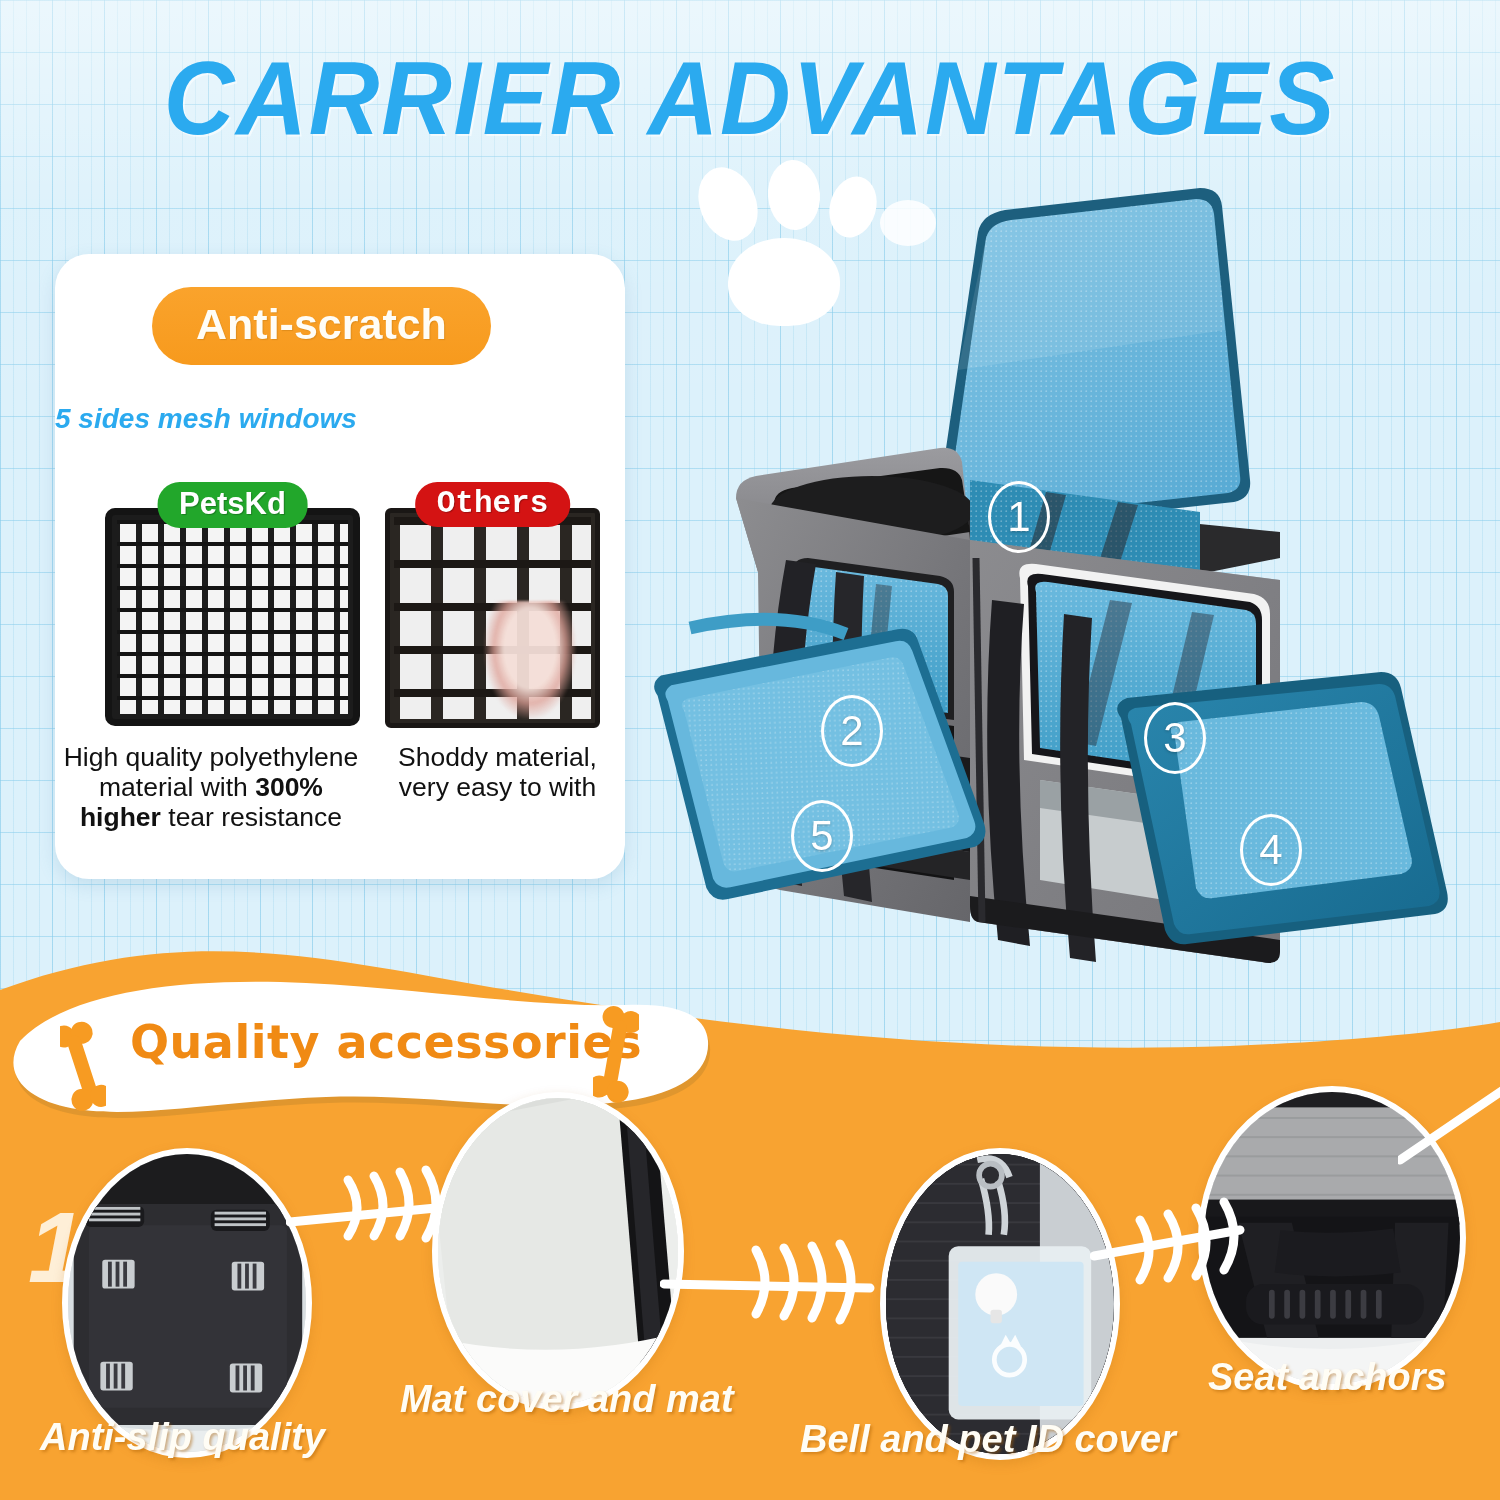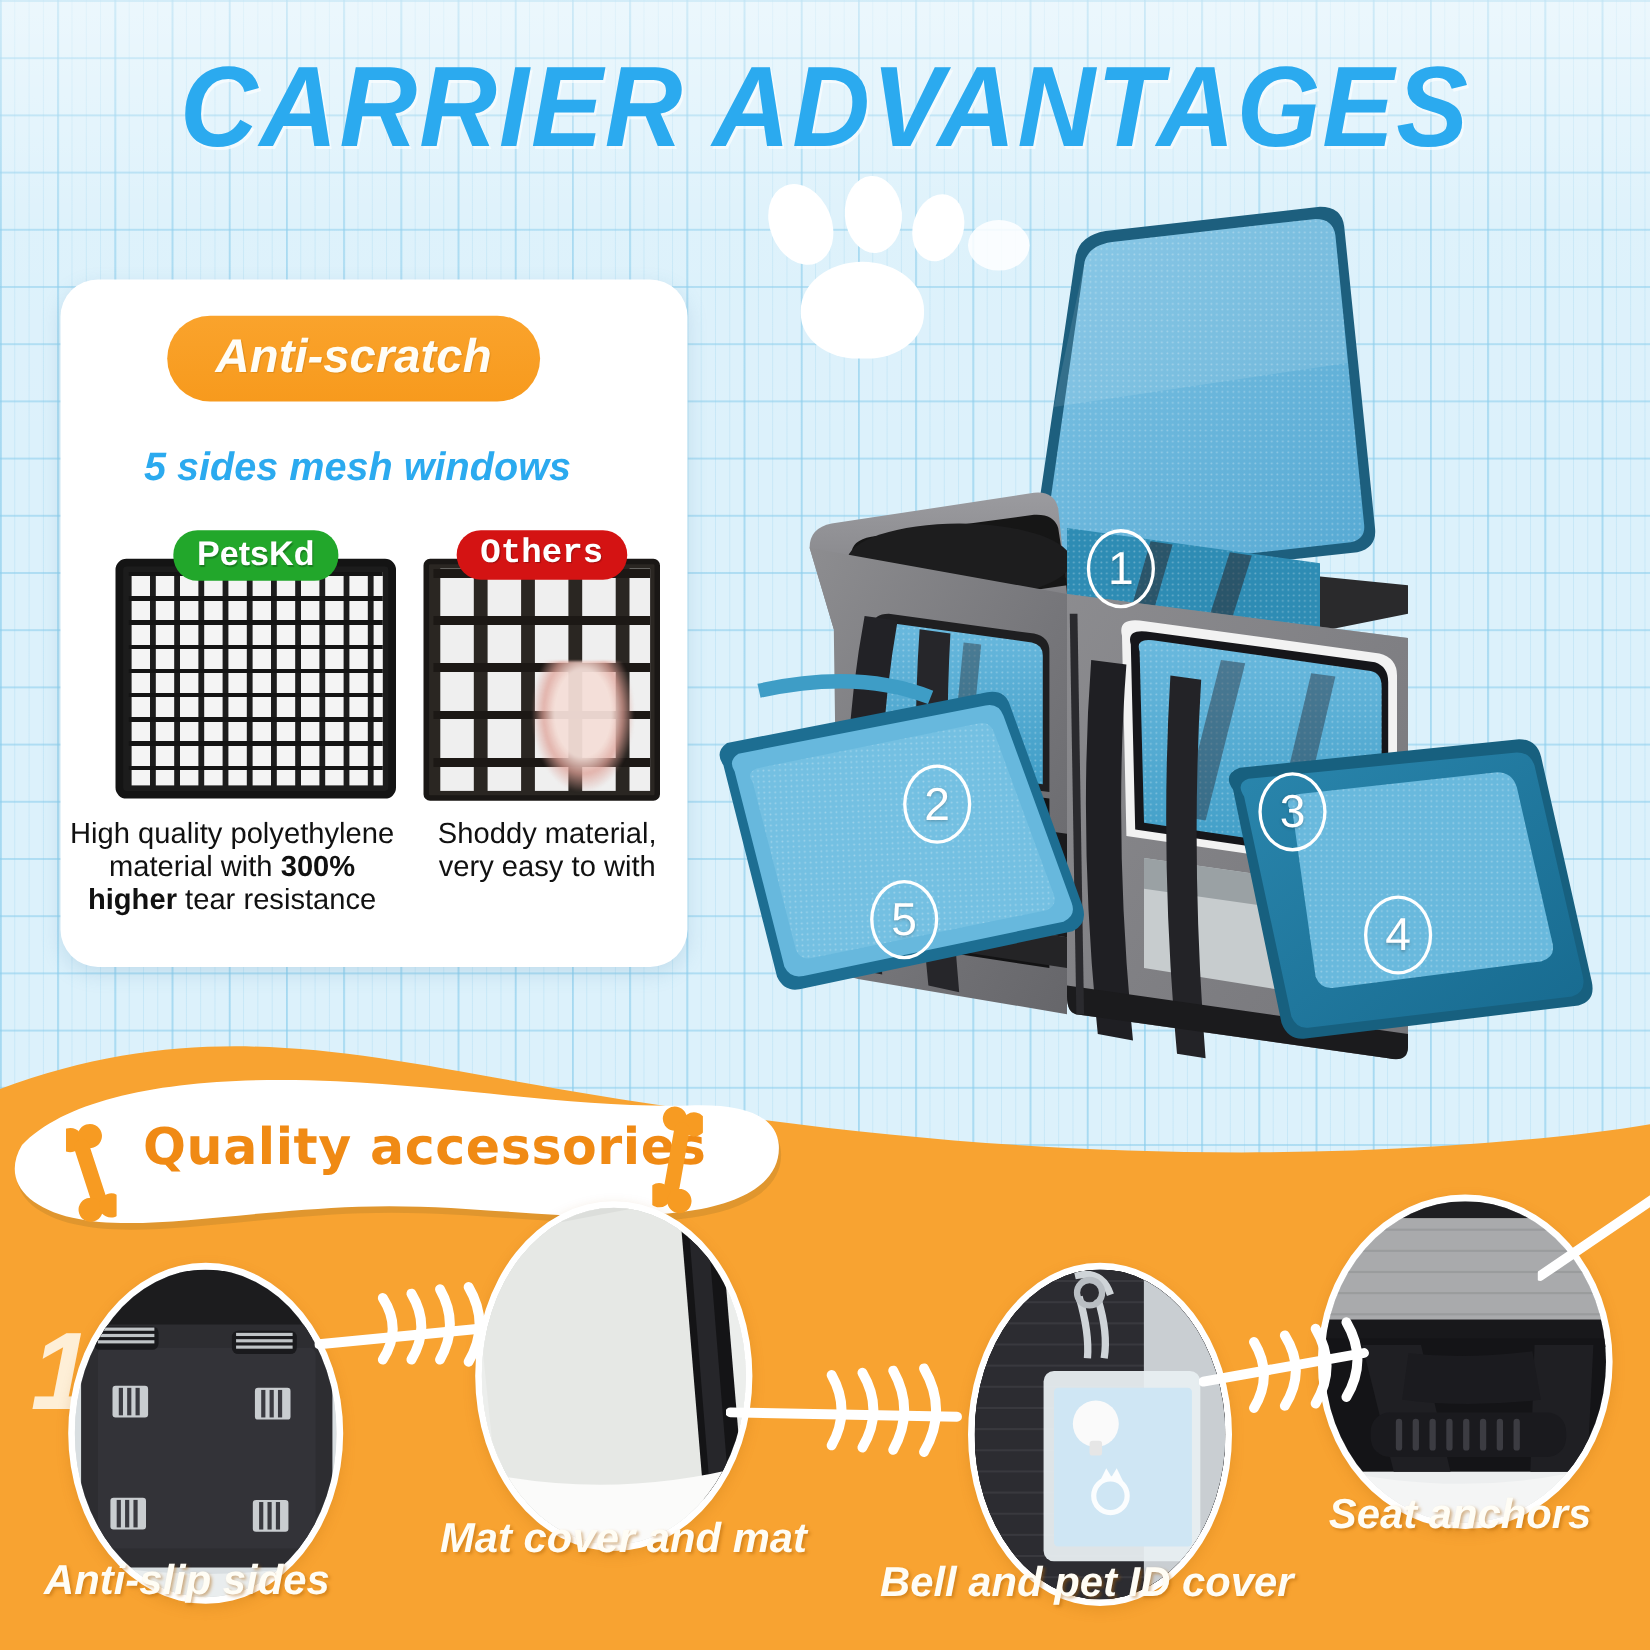--- a/index.html
+++ b/index.html
@@ -43,27 +43,27 @@
   #info-card{
     position:absolute; left:55px; top:254px; width:570px; height:625px;
     background:#fff; border-radius:34px;
     box-shadow:0 6px 18px rgba(80,140,180,.18);
   }
   #anti-scratch-badge{
     position:absolute; left:152px; top:287px;
     padding:13px 44px 16px 44px;
     background:linear-gradient(#faa32c,#f79a1d);
     border-radius:40px;
-    font-size:43px; font-weight:bold; font-style:italic; color:#fffdf6;
+    font-size:43px; font-weight:bold; color:#fffdf6;
     text-shadow:1px 1px 1px rgba(150,90,0,.25);
     white-space:nowrap;
   }
   #mesh-subtitle{
-    position:absolute; left:55px; top:403px; width:540px; text-align:center;
-    font-size:36px; font-weight:bold; font-style:italic; color:#2BAAEF;
+    position:absolute; left:55px; top:403px; width:540px; text-align:left;
+    font-size:28px; font-weight:bold; font-style:italic; color:#2BAAEF;
     white-space:nowrap;
   }
 
   .cmp{ position:absolute; }
   .cmp-badge{
     position:absolute; z-index:3; left:50%; transform:translateX(-50%);
     top:-4px; padding:4px 22px 6px 22px; border-radius:22px;
     font-size:31px; font-weight:bold; color:#fff; white-space:nowrap;
     text-shadow:1px 1px 1px rgba(0,0,0,.25);
   }
@@ -381,21 +381,21 @@
       <rect x="40" y="218" width="4" height="26"></rect>
         <rect x="48" y="218" width="4" height="26"></rect>
         <rect x="56" y="218" width="4" height="26"></rect>
       <rect x="176" y="220" width="4" height="26"></rect>
         <rect x="184" y="220" width="4" height="26"></rect>
         <rect x="192" y="220" width="4" height="26"></rect>
     </g>
     <path d="M0,276 Q125,300 250,276 L250,310 L0,310 Z" fill="#e9edee"></path>
   </svg>
 </div>
-<div class="acc-label" style="left:40px;top:1416px;">Anti-slip sides</div>
+<div class="acc-label" style="left:40px;top:1416px;">Anti-slip quality</div>
 
 <div class="acc-oval" style="left:432px;top:1092px;width:252px;height:318px;">
   <svg width="100%" height="100%" viewBox="0 0 252 318" preserveAspectRatio="none">
     <rect width="252" height="318" fill="#f2f3f1"></rect>
     <path d="M0,0 L252,0 L252,318 L0,318 Z" fill="#eceeec"></path>
     <path d="M-10,20 L210,-20 L252,280 L30,318 Z" fill="#dcdedb"></path>
     <path d="M-10,30 L200,-10 L236,276 L20,318 Z" fill="#e6e8e5"></path>
     <path d="M188,-10 L226,-10 L252,296 L214,300 Z" fill="#141416"></path>
     <path d="M196,0 L214,0 L238,292 L220,294 Z" fill="#26262a"></path>
     <path d="M214,280 L236,288 L228,306 Z" fill="#0d0d0f"></path>

